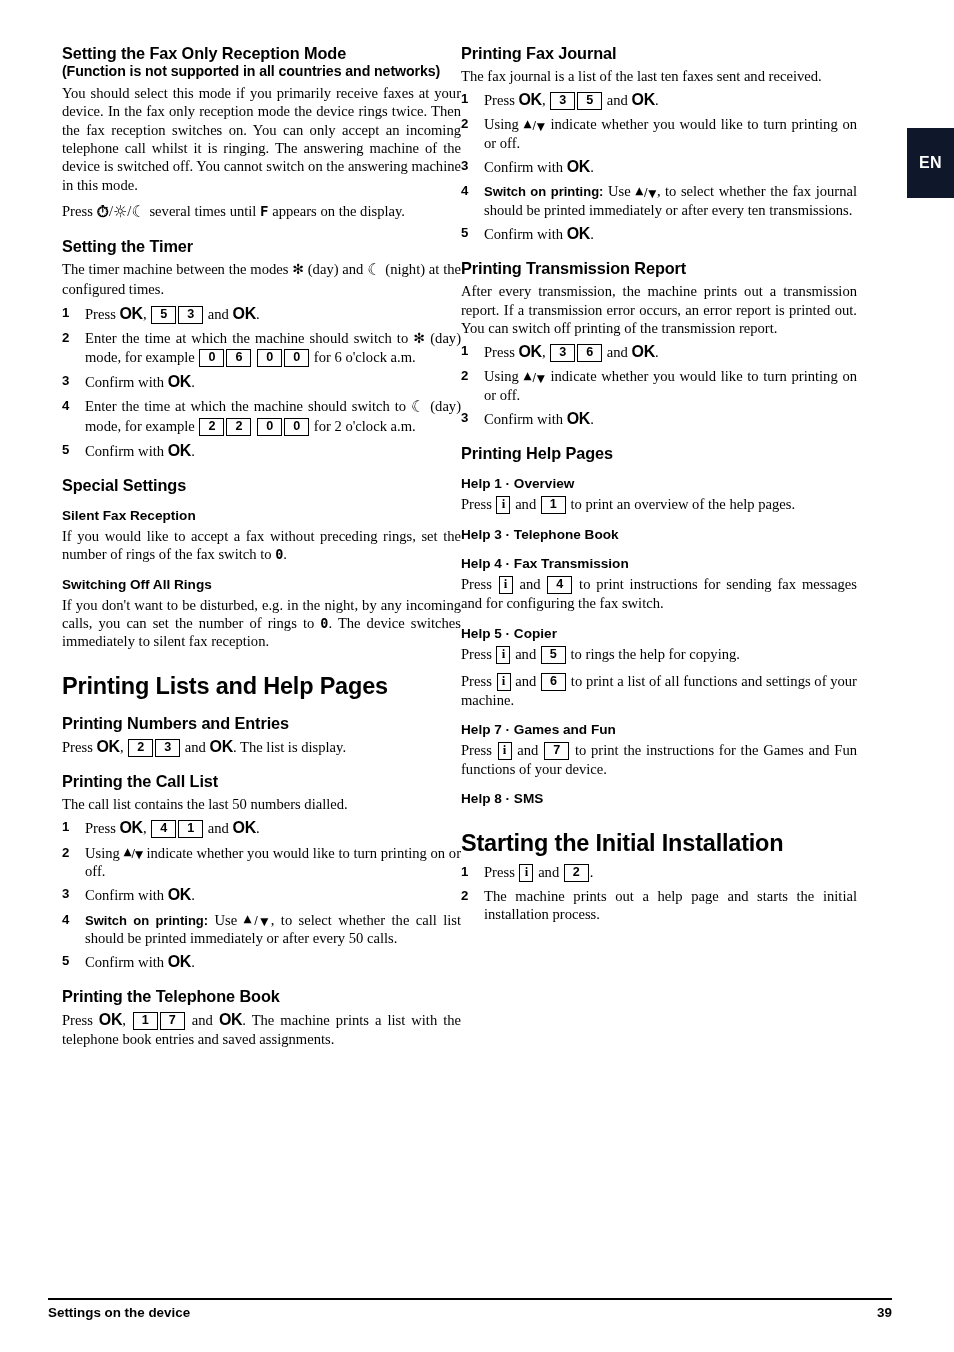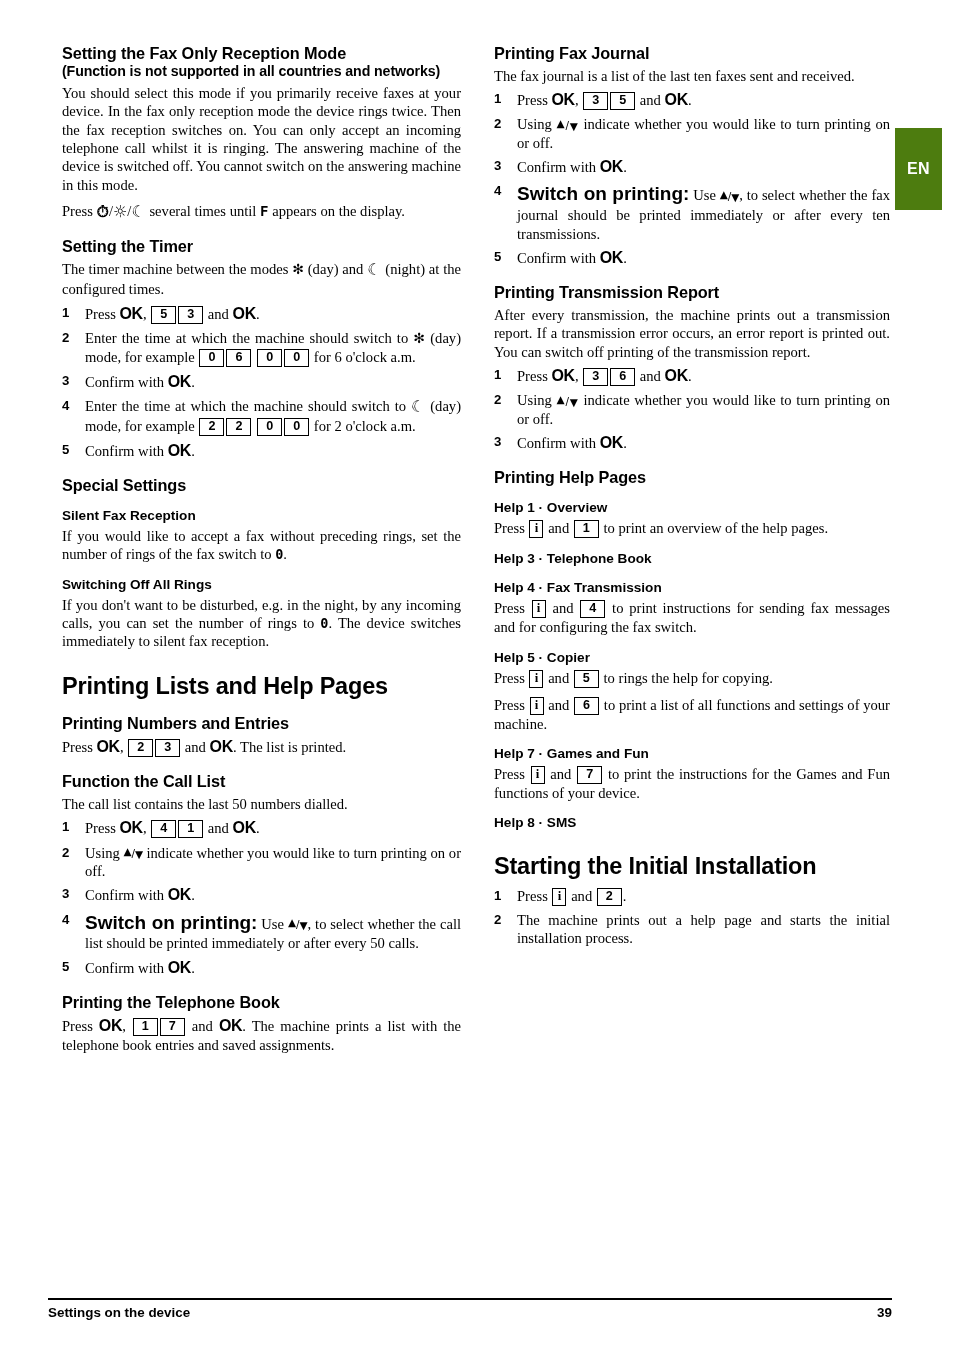--- a/index.html
+++ b/index.html
@@ -13,38 +13,37 @@
     font-family: "Liberation Serif", "DejaVu Serif", serif;
     color: #000000;
     overflow: hidden;
   }
 
   
   .page { position: absolute; inset: 0; }
 
   .lang-tab {
     position: absolute;
-    right: 12px; top: 128px;
-    width: 47px; height: 82px;
-    background: #4d7c0f;
+    right: 0; top: 128px;
+    width: 47px; height: 70px;
+    background: #0f172a;
     color: #ffffff;
     font-family: "Liberation Sans", "DejaVu Sans", sans-serif;
     font-weight: bold;
     font-size: 16px;
     letter-spacing: .5px;
     display: flex; align-items: center; justify-content: center;
   }
 
   .columns {
     position: absolute;
     left: 62px; top: 44px;
     width: 828px;
     height: 1240px;
     display: flex;
-    gap: 33px;
   }
   .col { width: 399px; }
   .col.right { width: 396px; }
 
   
   h1.chapter {
     font-family: "Liberation Sans", "DejaVu Sans", sans-serif;
     font-weight: bold;
     font-size: 23.5px;
     line-height: 1.12;
@@ -99,21 +98,21 @@
     position: absolute;
     left: 0; top: 0;
     font-family: "Liberation Sans", "DejaVu Sans", sans-serif;
     font-weight: bold;
     font-size: 13.2px;
     line-height: 1.38;
   }
   .lead {
     font-family: "Liberation Sans", "DejaVu Sans", sans-serif;
     font-weight: bold;
-    font-size: 19px;
+    font-size: 13px;
   }
 
   
   .ok {
     font-family: Liberation Sans, sans-serif;
     font-weight: bold;
     font-size: 16px;
     letter-spacing: -0.3px;
   }
   .key {
@@ -267,24 +266,24 @@
       </p>
 
       <h1 class="chapter">Printing Lists and Help Pages</h1>
 
       <h2 class="sect">Printing Numbers and Entries</h2>
       <p class="body">
         <span>Press</span>
         <span class="ok">OK</span>,
         <span class="key">2</span><span class="key">3</span>
         <span>and</span>
-        <span class="ok">OK</span><span>. The list is printed.</span>
-      </p>
-
-      <h2 class="sect">Function the Call List</h2>
+        <span class="ok">OK</span><span>. The list is display.</span>
+      </p>
+
+      <h2 class="sect">Printing the Call List</h2>
       <p class="body tight">The call list contains the last 50 numbers dialled.</p>
       <ol class="steps">
         <li>
           <span class="num">1</span>
           <span>Press</span>
           <span class="ok">OK</span>,
           <span class="key">4</span><span class="key">1</span>
           <span>and</span>
           <span class="ok">OK</span><span>.</span>
         </li>

